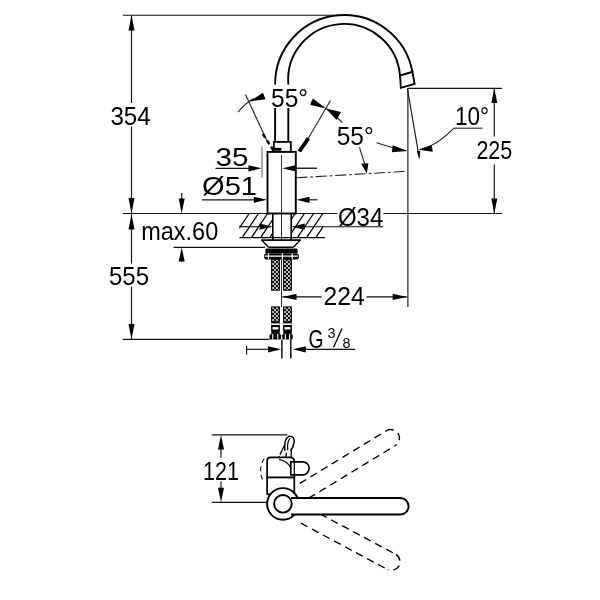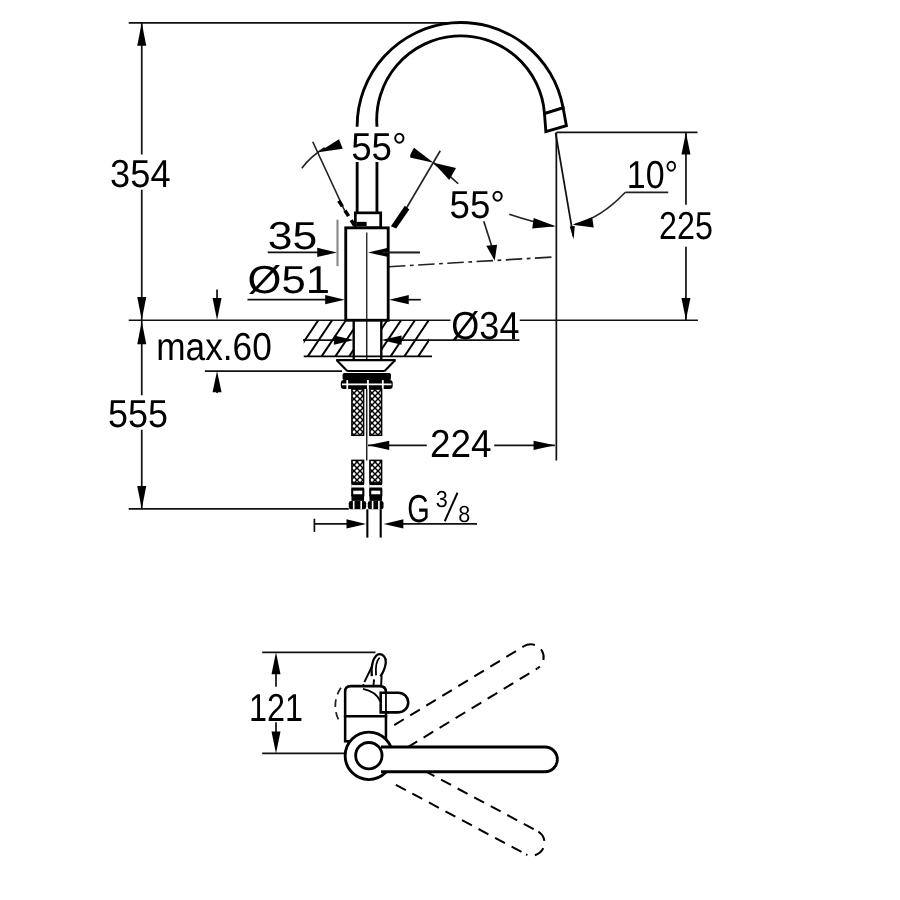--- a/index.html
+++ b/index.html
@@ -1,16 +1,16 @@
 <!DOCTYPE html>
 <html><head>
 <meta charset="utf-8">
 <style>
 html,body{margin:0;padding:0;background:#fff;}
-#page{width:508px;height:600px;background:#fff;}
+#page{width:508px;height:600px;background:#fff;margin-left:37px;}
 text{font-family:"Liberation Sans",sans-serif;fill:#000;}
 </style>
 </head>
 <body>
 <div id="page">
 <svg width="600" height="600" viewBox="0 0 600 600">
 <defs>
 <pattern id="br" width="4" height="4" patternUnits="userSpaceOnUse">
   <rect width="4" height="4" fill="#000"></rect>
   <path d="M2,0.7 L3.3,2 L2,3.3 L0.7,2 Z" fill="#fff"></path>

